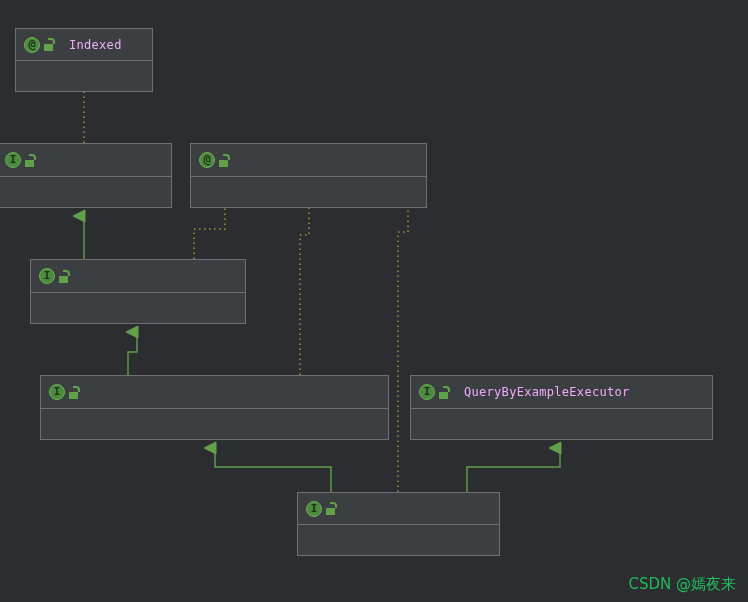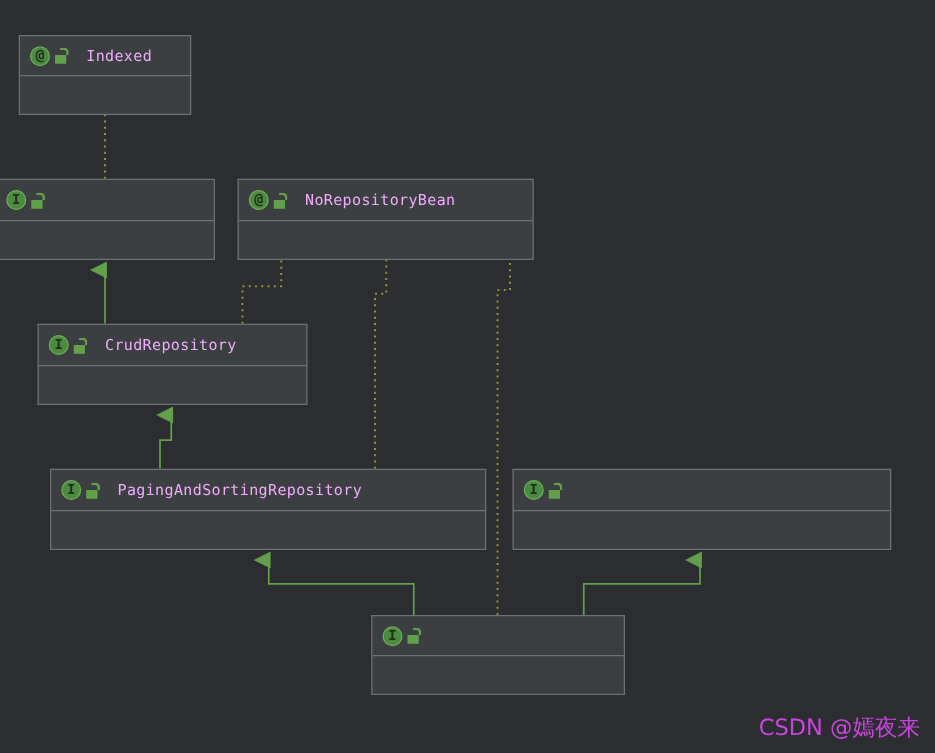--- a/index.html
+++ b/index.html
@@ -80,22 +80,22 @@
     width: 7px; height: 6px;
     border: 2px solid #62a04a;
     border-bottom: none;
     border-left: none;
     border-radius: 0 4px 0 0;
   }
   #watermark {
     position: absolute;
     right: 12px;
     bottom: 8px;
-    color: #d946ef;
-    font-size: 18px;
+    color: #22c55e;
+    font-size: 15px;
     font-family: "DejaVu Sans", "Liberation Sans", sans-serif;
     opacity: 0.92;
   }
 </style>
 </head>
 <body>
 
 <div id="canvas">
 
   <svg class="edges" viewBox="0 0 748 602" xmlns="http://www.w3.org/2000/svg">
@@ -169,56 +169,54 @@
     <div class="node-body"></div>
   </div>
 
   <div class="node" style="left:190px; top:143px; width:237px; height:65px;">
     <div class="node-header">
       <span class="stereo-icon at">@</span>
       <span class="lock-icon">
         <span class="shackle"></span>
           <span class="body"></span>
       </span>
-      <span class="node-title">NoRepositoryBean</span>
     </div>
     <div class="node-body"></div>
   </div>
 
   <div class="node" style="left:30px; top:259px; width:216px; height:65px;">
     <div class="node-header">
       <span class="stereo-icon">I</span>
       <span class="lock-icon">
         <span class="shackle"></span>
           <span class="body"></span>
       </span>
-      <span class="node-title">CrudRepository</span>
     </div>
     <div class="node-body"></div>
   </div>
 
   <div class="node" style="left:40px; top:375px; width:349px; height:65px;">
     <div class="node-header">
       <span class="stereo-icon">I</span>
       <span class="lock-icon">
         <span class="shackle"></span>
           <span class="body"></span>
       </span>
-      <span class="node-title">PagingAndSortingRepository</span>
     </div>
     <div class="node-body"></div>
   </div>
 
   <div class="node" style="left:410px; top:375px; width:303px; height:65px;">
     <div class="node-header">
       <span class="stereo-icon">I</span>
       <span class="lock-icon">
         <span class="shackle"></span>
           <span class="body"></span>
       </span>
+      <span class="node-title">QueryByExampleExecutor</span>
     </div>
     <div class="node-body"></div>
   </div>
 
   <div class="node" style="left:297px; top:492px; width:203px; height:64px;">
     <div class="node-header">
       <span class="stereo-icon">I</span>
       <span class="lock-icon">
         <span class="shackle"></span>
           <span class="body"></span>

